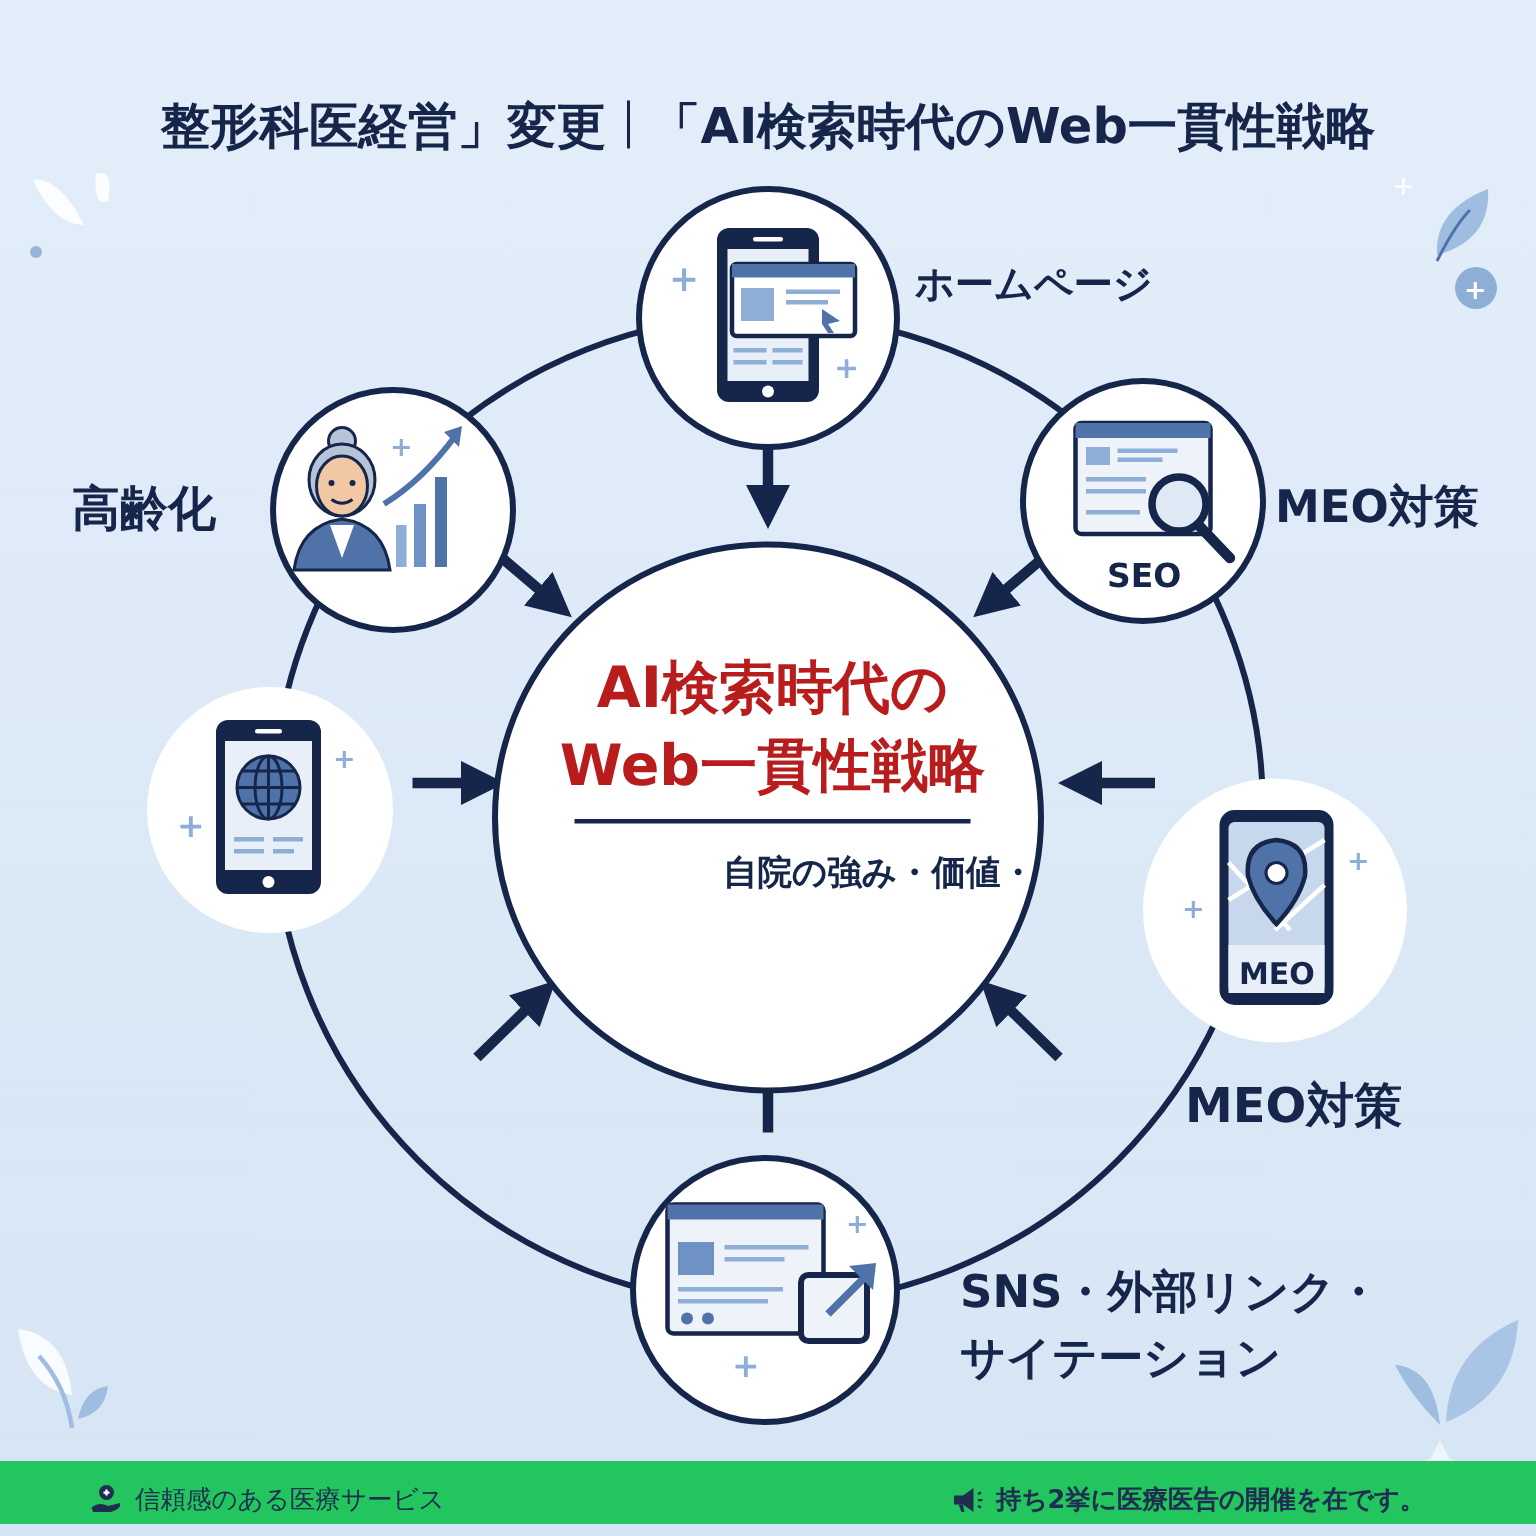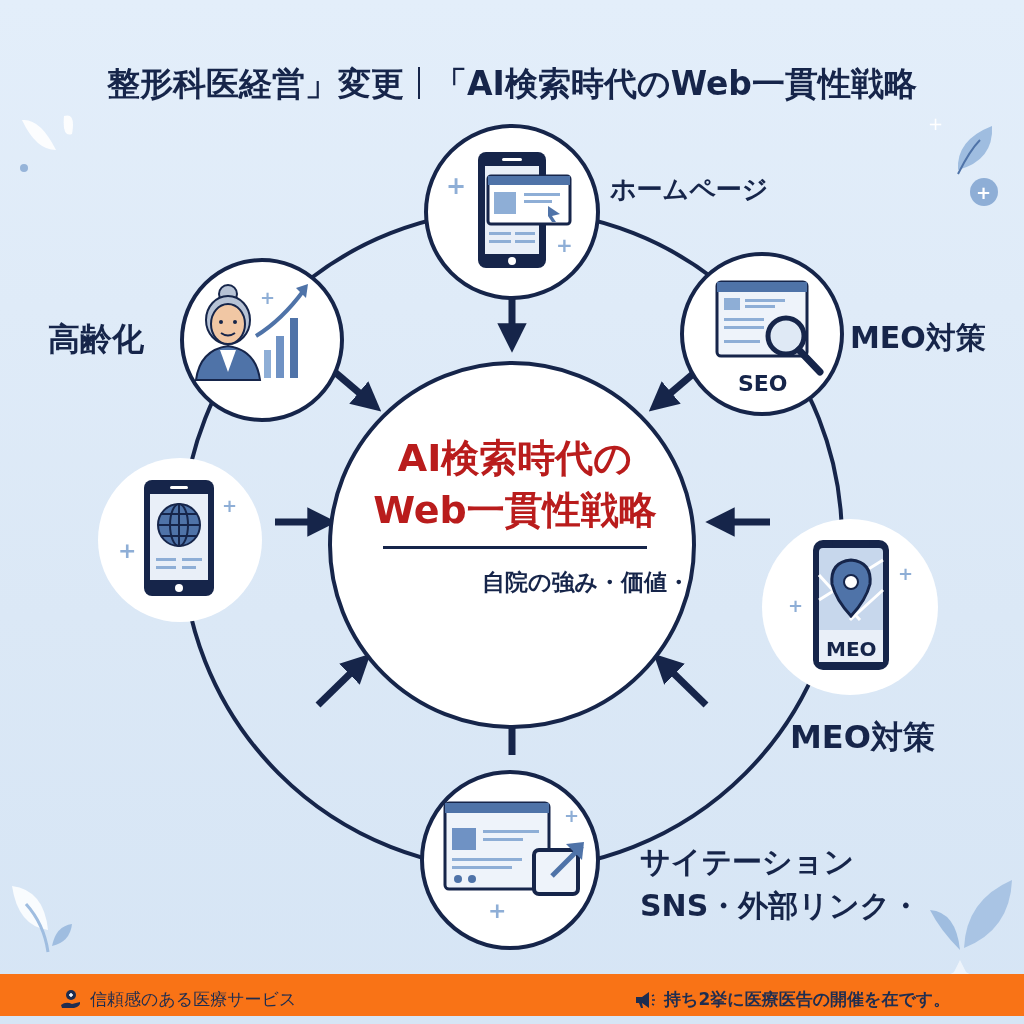--- a/index.html
+++ b/index.html
@@ -20,21 +20,21 @@
     position:absolute; font-weight:bold; color:#16254a; white-space:nowrap;
   }
   .center-text {
     position:absolute; left:340px; top:432px; width:350px; text-align:center;
   }
   .center-title { font-size:38px; font-weight:bold; line-height:52px; color:#b91c1c; }
   .center-rule { width:264px; height:3px; background:#16254a; margin:10px auto 16px; }
   .center-sub { font-size:23px; font-weight:bold; line-height:34px; color:#16254a;text-align:right; }
   .footer {
     position:absolute; left:0; top:974px; width:1024px; height:42px;
-    background:#f97316; display:flex; align-items:center;
+    background:#22c55e; display:flex; align-items:center;
   }
   .footer-item { position:absolute; display:flex; align-items:center; font-size:17px; color:#1e2d50; white-space:nowrap; }
   .footer-item .ficon { width:22px; height:22px; margin-right:8px; display:inline-block; }
 </style>
 </head>
 <body>
 
 <div class="title">
   <span>整形科医経営」変更</span><span class="sep"></span><span>「AI検索時代のWeb一貫性戦略</span>
 </div>
@@ -200,22 +200,22 @@
       <text x="488" y="918" font-size="22" font-weight="bold" fill="#8eaed6" font-family="DejaVu Sans, sans-serif">+</text>
     </g>
   </g>
 </svg>
 
 <div class="node-label" style="left:610px; top:172px; font-size:26px;">ホームページ</div>
 <div class="node-label" style="left:48px; top:318px; font-size:32px;">高齢化</div>
 <div class="node-label" style="left:850px; top:318px; font-size:30px;">MEO対策</div>
 <div class="node-label" style="left:790px; top:716px; font-size:32px;">MEO対策</div>
 <div class="node-label" style="left:640px; top:840px; font-size:30px; line-height:44px;">
+  <div>SNS・外部リンク・</div>
   <div>サイテーション</div>
-  <div>SNS・外部リンク・</div>
 </div>
 
 <div class="center-text">
   <div class="center-title">AI検索時代の</div>
   <div class="center-title">Web一貫性戦略</div>
   <div class="center-rule"></div>
   <div class="center-sub">自院の強み・価値・</div>
 </div>
 
 <div class="footer">

